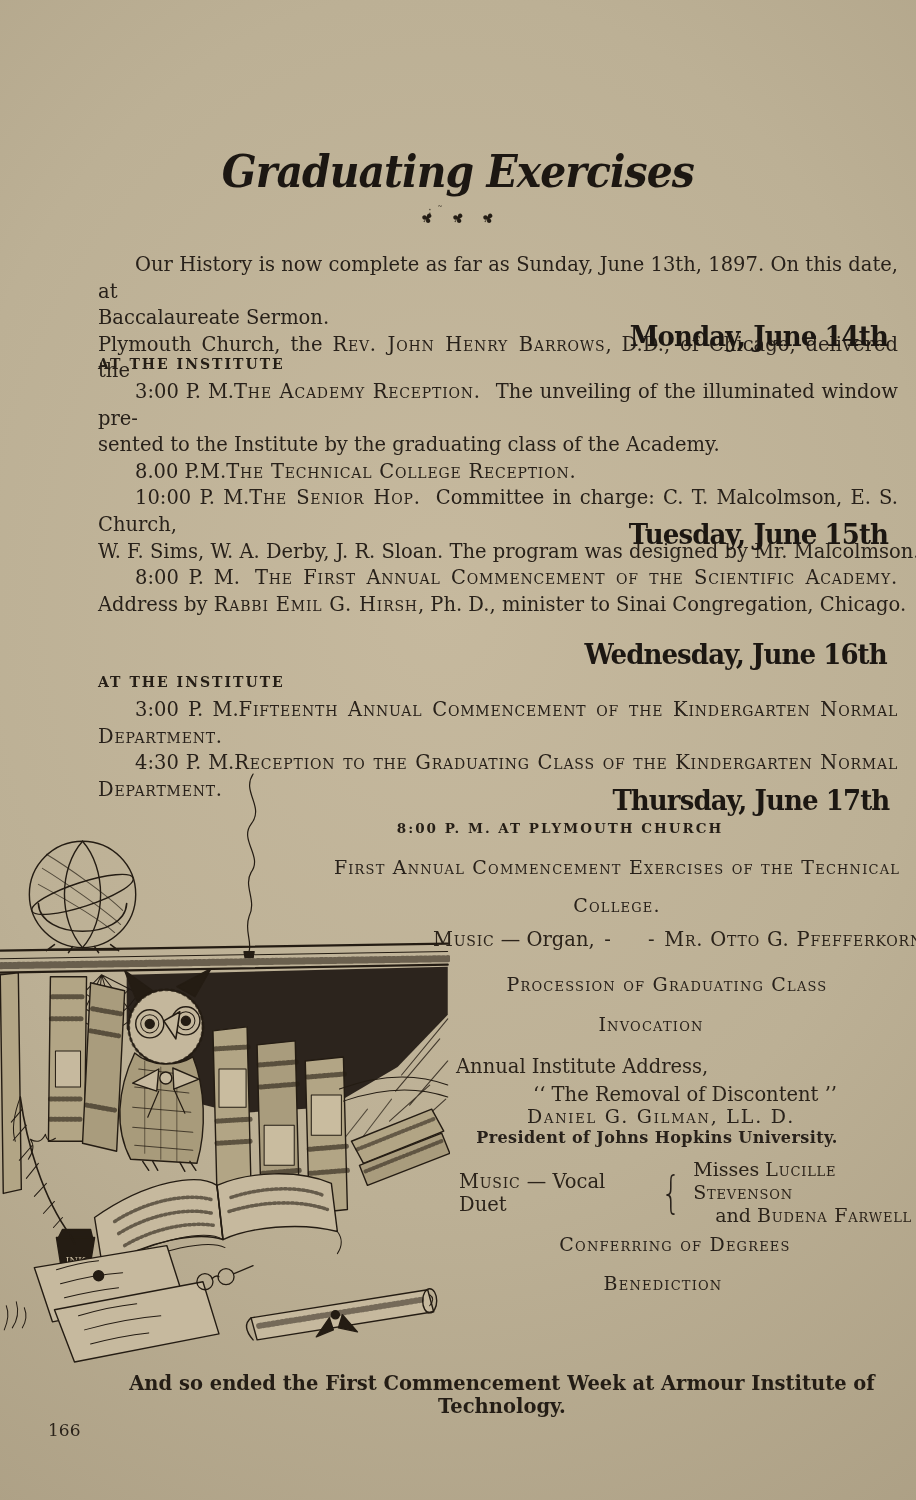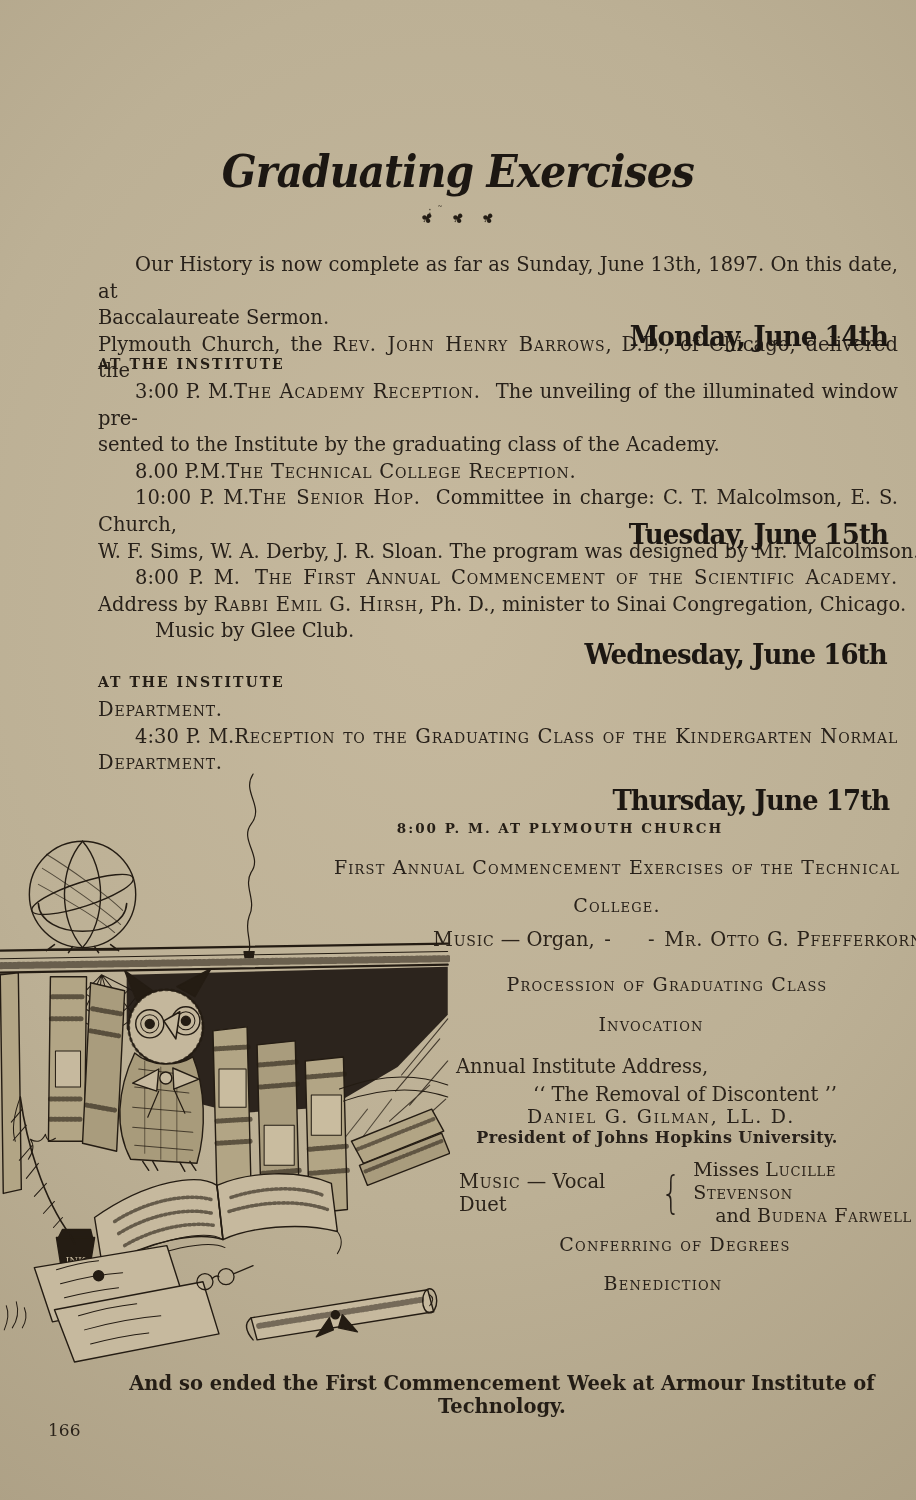--- a/index.html
+++ b/index.html
@@ -79,26 +79,26 @@
     <div class="body-line"><span>sented to the Institute by the graduating class of the Academy.</span></div>
     <div class="body-line indent"><span class="time">8.00 P.M.</span><span class="sc">The Technical College Reception.</span></div>
     <div class="body-line j indent"><span class="time">10:00 P. M.</span><span class="sc gap">The Senior Hop.</span><span>Committee in charge: C. T. Malcolmson, E. S. Church,</span></div>
     <div class="body-line"><span>W. F. Sims, W. A. Derby, J. R. Sloan.  The program was designed by Mr. Malcolmson.</span></div>
   </section>
 
   <section class="sec" style="top:518px">
     <h2 class="day" style="margin-bottom:14px"><span class="bl">Tuesday, June 15th</span></h2>
     <div class="body-line j indent"><span class="time gap">8:00 P. M.</span><span class="sc">The First Annual Commencement of the Scientific Academy.</span></div>
     <div class="body-line"><span>Address by </span><span class="sc">Rabbi Emil G. Hirsh</span><span>, Ph. D., minister to Sinai Congregation, Chicago.</span></div>
-    <div class="body-line indent2"><span>Music by Glee Club.</span></div>
   </section>
 
   <section class="sec" style="top:638px">
     <h2 class="day"><span class="bl">Wednesday, June 16th</span></h2>
     <div class="sub">AT THE INSTITUTE</div>
+    <div class="body-line j indent"><span class="time">3:00 P. M.</span><span class="sc">Fifteenth Annual Commencement of the Kindergarten Normal</span></div>
     <div class="body-line"><span class="sc">Department.</span></div>
     <div class="body-line j indent"><span class="time">4:30 P. M.</span><span class="sc">Reception to the Graduating Class of the Kindergarten Normal</span></div>
     <div class="body-line"><span class="sc">Department.</span></div>
   </section>
 
   <h2 class="th-head"><span class="bl">Thursday, June 17th</span></h2>
   <div class="th-sub">8:00 P. M. AT PLYMOUTH CHURCH</div>
 
   <div class="tb">
     <div class="pline sc" style="top:10px">First Annual Commencement Exercises of the Technical</div>

